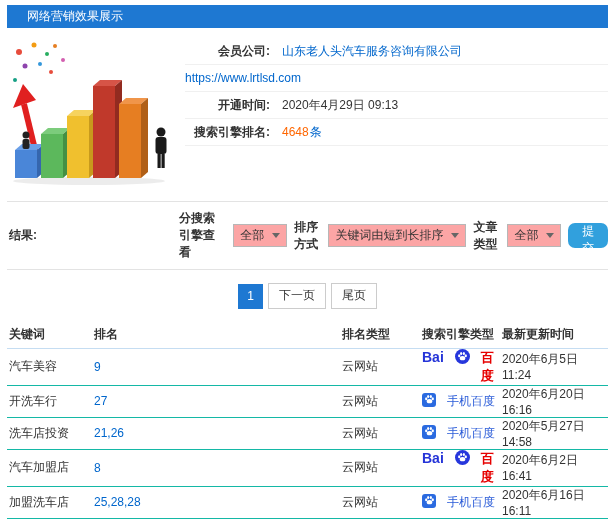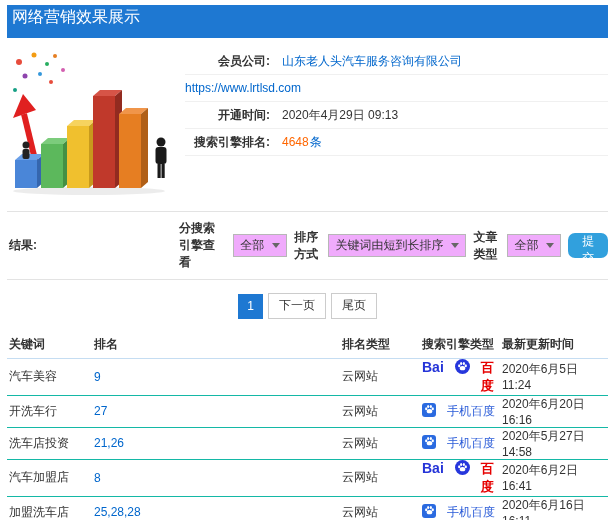--- a/index.html
+++ b/index.html
@@ -8,22 +8,22 @@
     width: 615px; height: 520px; overflow: hidden;
     background: #fff; color: #333;
     font-family: "Liberation Sans", sans-serif;
     font-size: 12px;
   }
   .page { padding: 5px 7px; }
 
   
   .title-bar {
     background: #1e78d2; color: #fff;
-    height: 33px; line-height: 23px;
-    padding: 0 5px; font-size: 16px;
+    height: 23px; line-height: 23px;
+    padding: 0 20px; font-size: 12px;
   }
 
   
   .info-section { display: flex; margin-top: 8px; }
   .chart-illustration { width: 178px; flex: none; }
   .info-table { flex: 1; padding-top: 2px; }
   .info-row { display: flex; align-items: center; height: 27px; border-bottom: 1px solid #f0f0f0; }
   .info-label { width: 85px; flex: none; text-align: right; font-weight: bold; margin-right: 12px; }
   a.info-link { color: #0066cc; text-decoration: none; cursor: pointer; }
   .info-plain { color: #333; }
@@ -33,21 +33,21 @@
   
   .filter-bar {
     margin-top: 12px; padding: 8px 0;
     border-top: 1px solid #e3e3e3; border-bottom: 1px solid #e3e3e3;
     display: flex; align-items: center;
   }
   .result-label { font-weight: bold; width: 172px; flex: none; padding-left: 2px; }
   .filter-controls { display: flex; align-items: center; gap: 7px; }
   .filter-label { font-weight: bold; }
   .select {
-    border: 1px solid #b7b7b7; background: #f0abfc; height: 23px;
+    border: 1px solid #b7b7b7; background: #fca5a5; height: 23px;
     display: inline-flex; align-items: center; gap: 8px;
     padding: 0 6px; cursor: pointer; white-space: nowrap;
   }
   .caret {
     width: 0; height: 0; display: inline-block;
     border-left: 4px solid transparent; border-right: 4px solid transparent;
     border-top: 5px solid #666;
   }
   .submit-btn {
     background: #31a0dd; color: #fff; border: none; border-radius: 7px;

